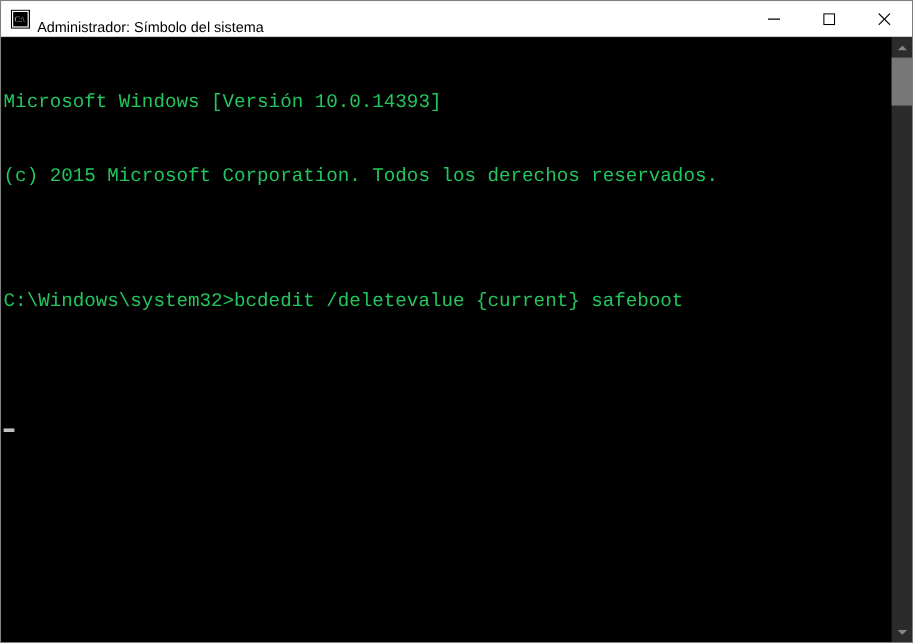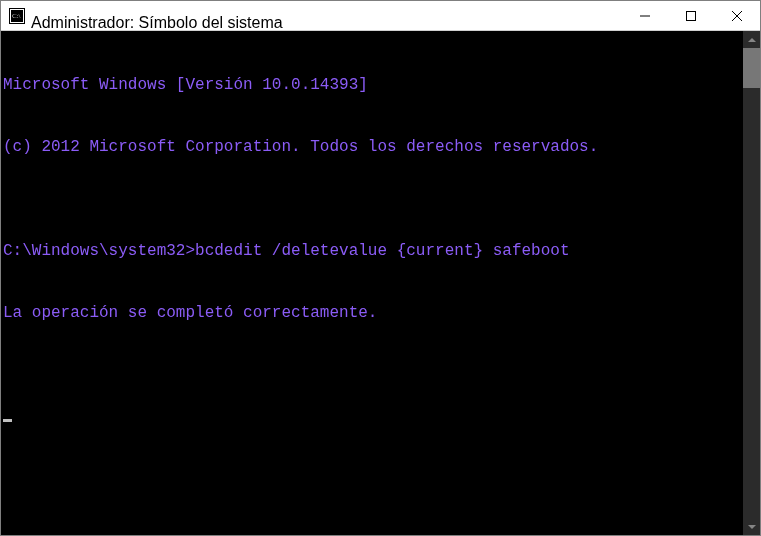--- a/index.html
+++ b/index.html
@@ -30,21 +30,21 @@
     width: 16px;
     height: 16px;
     margin-left: 8px;
     margin-right: 6px;
     display: flex;
     align-items: center;
     justify-content: center;
   }
   .titlebar .title {
     flex: 1;
-    font-size: 16px;
+    font-size: 12px;
     color: #000;
     white-space: nowrap;
     overflow: hidden;
     text-overflow: ellipsis;
     margin-top: 15px;
   }
   .win-controls {
     display: flex;
     height: 100%;
   }
@@ -59,21 +59,21 @@
   .win-btn svg { stroke: #000; }
 
   .terminal-wrap {
     flex: 1;
     display: flex;
     background: #000;
   }
   .terminal {
     flex: 1;
     background: #000;
-    color: #8b5cf6;
+    color: #22c55e;
     font-family: Consolas, "Courier New", monospace;
     font-size: 16px;
     line-height: 1.3;
     padding: 2px 0 2px 2px;
     white-space: pre;
     overflow: hidden;
   }
   .terminal .line { white-space: pre; }
   .cursor {
     display: inline-block;
@@ -141,24 +141,23 @@
             <line x1="0" y1="0" x2="10" y2="10" stroke-width="1"></line>
             <line x1="10" y1="0" x2="0" y2="10" stroke-width="1"></line>
           </svg>
       </div>
     </div>
   </div>
 
   <div class="terminal-wrap">
     <div class="terminal">
       <div class="line">Microsoft Windows [Versión 10.0.14393]</div>
-      <div class="line">(c) 2012 Microsoft Corporation. Todos los derechos reservados.</div>
+      <div class="line">(c) 2015 Microsoft Corporation. Todos los derechos reservados.</div>
       <div class="line"></div>
       <div class="line">C:\Windows\system32&gt;bcdedit /deletevalue {current} safeboot</div>
-      <div class="line">La operación se completó correctamente.</div>
       <div class="line"></div>
       <div class="line"><span class="cursor"></span></div>
     </div>
     <div class="scrollbar">
       <div class="scroll-arrow up">
         <svg width="8" height="4" viewBox="0 0 8 4">
             <polygon points="4,0 8,4 0,4"></polygon>
           </svg>
       </div>
       <div class="scroll-thumb"></div>

